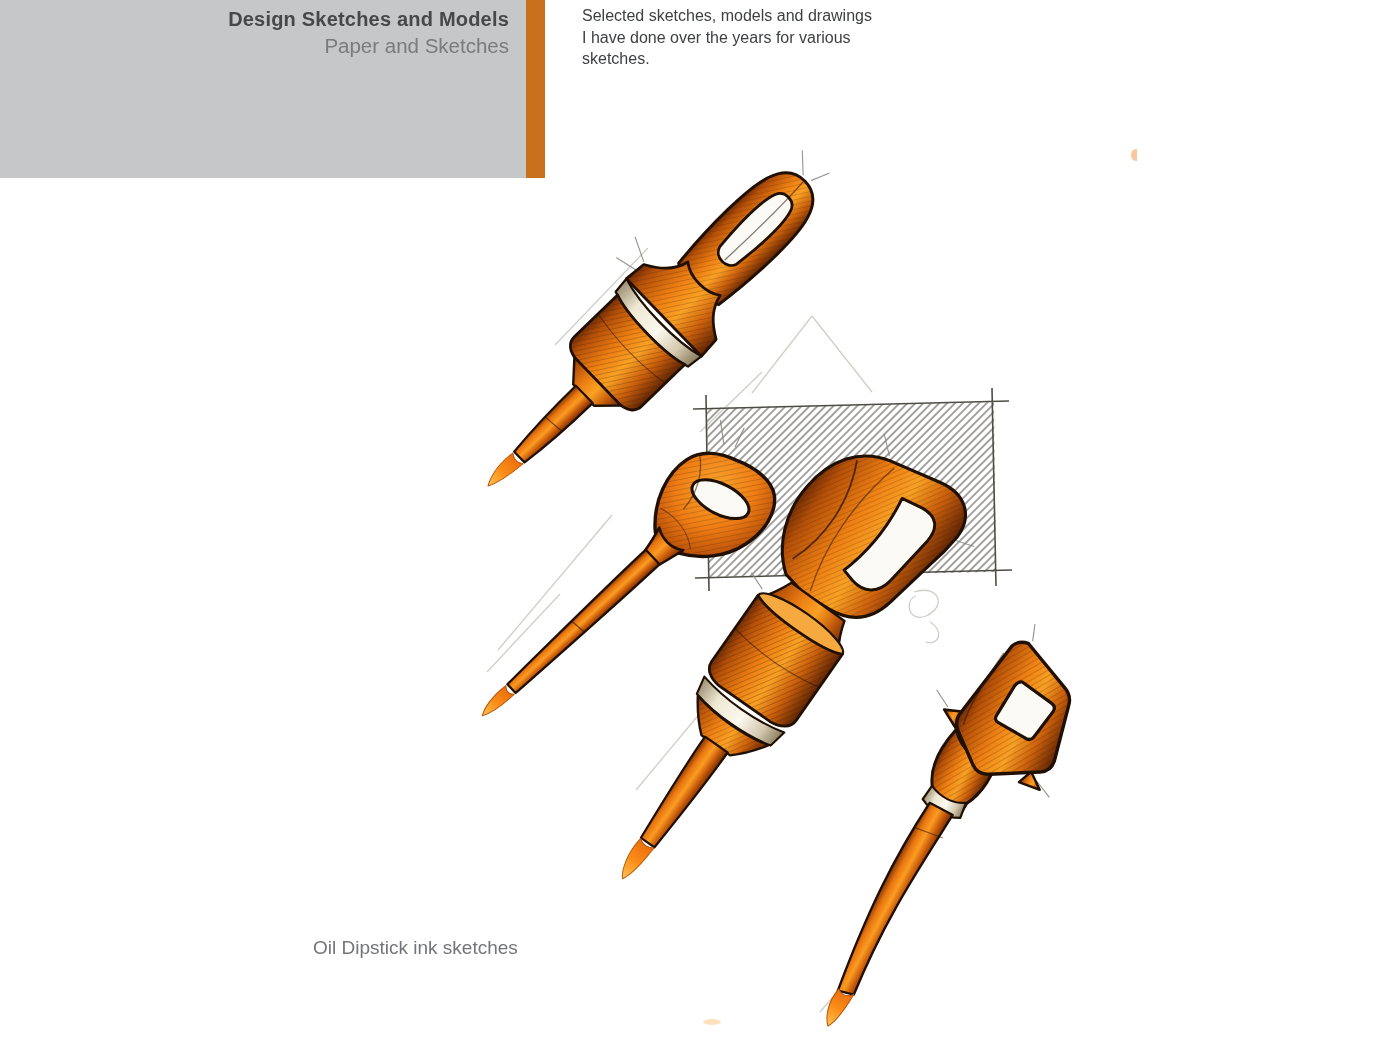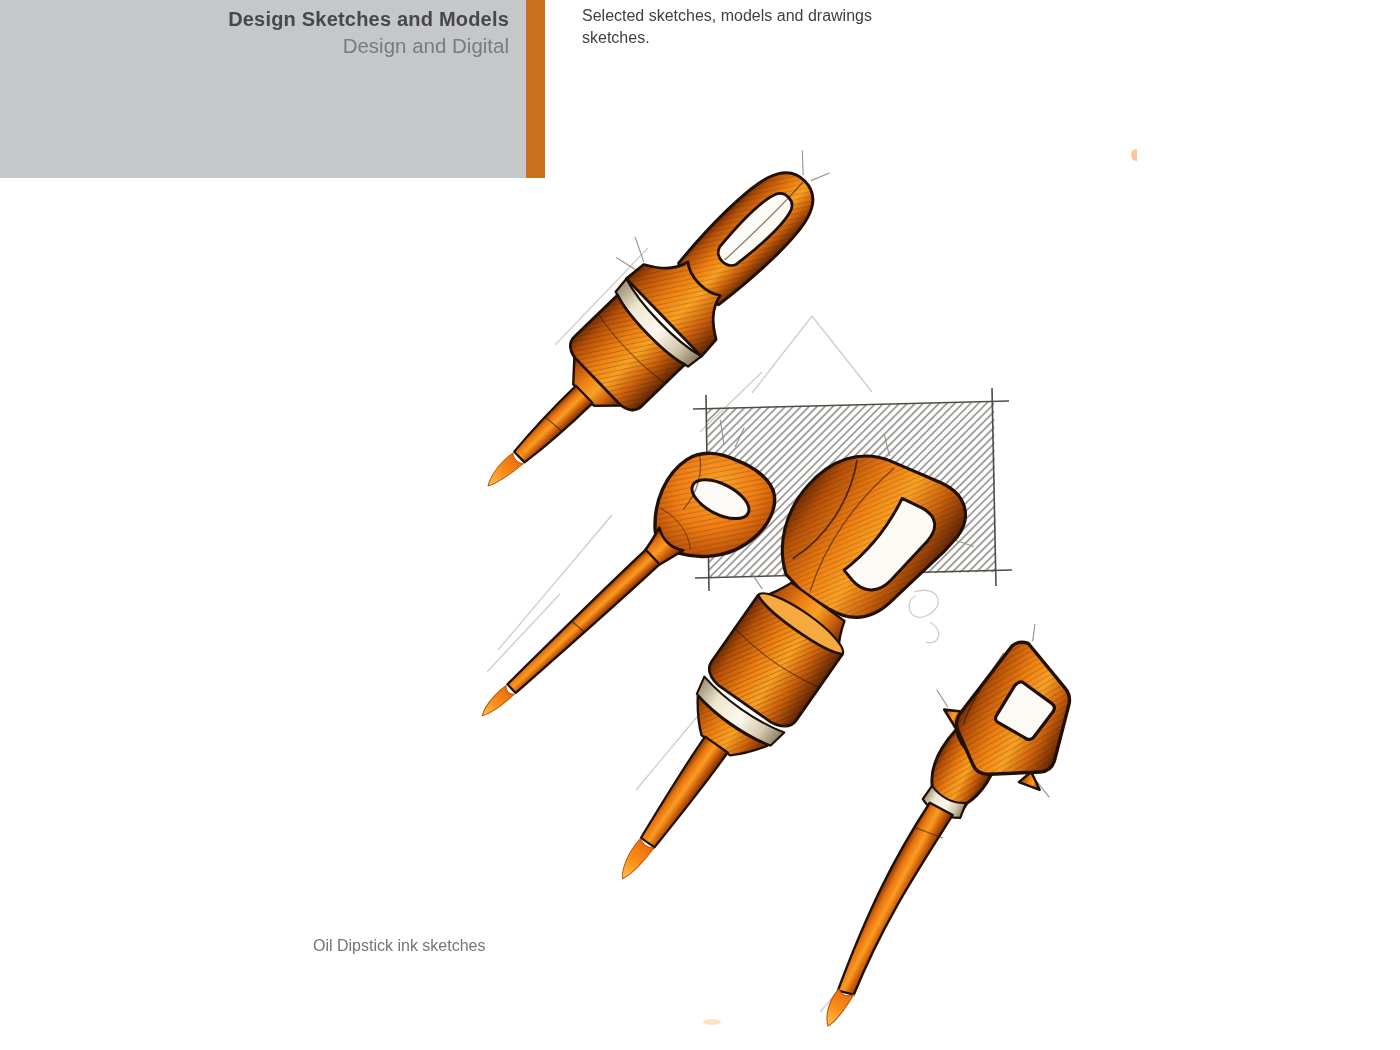--- a/index.html
+++ b/index.html
@@ -5,38 +5,39 @@
   html,body{margin:0;padding:0;background:#fff;}
   #page{position:relative;width:1137px;height:1050px;background:var(--page-bg,#fff);
         overflow:hidden;font-family:"Liberation Sans", sans-serif;}
   .band{position:absolute;left:0;top:0;width:526px;height:178px;background:var(--header-band,#c6c7c9);}
   .accent{position:absolute;left:526px;top:0;width:19px;height:178px;background:var(--accent-bar,#c8701c);}
   .header-text{position:absolute;left:0;top:6px;width:509px;text-align:right;}
   .title{font-size:20px;font-weight:700;line-height:27px;color:var(--title-color,#47484a);letter-spacing:.2px;}
   .subtitle{font-size:20.5px;font-weight:400;line-height:26px;color:var(--subtitle-color,#797b7e);}
   .intro{position:absolute;left:562px;top:5px;width:350px;font-size:16px;line-height:21.5px;
          color:var(--intro-color,#3f4042);margin-left:20px;}
-  .caption{position:absolute;left:313px;top:937px;font-size:16px;color:var(--caption-color,#747578);}
+  .caption{position:absolute;left:313px;top:937px;font-size:19px;color:var(--caption-color,#747578);}
   svg.art{position:absolute;left:0;top:0;width:1400px;height:1050px;}
 </style>
 </head>
 <body>
 
 <div id="page">
 
   <div class="band"></div>
   <div class="accent"></div>
 
   <div class="header-text">
     <div class="title">Design Sketches and Models</div>
-    <div class="subtitle">Design and Digital</div>
+    <div class="subtitle">Paper and Sketches</div>
   </div>
 
   <div class="intro">
     <div>Selected sketches, models and drawings</div>
+    <div>I have done over the years for various</div>
     <div>sketches.</div>
   </div>
 
   <svg class="art" viewBox="0 0 1400 1050" xmlns="http://www.w3.org/2000/svg">
     <defs>
       <linearGradient id="gBody" x1="0" y1="0" x2="1" y2="0">
         <stop offset="0" stop-color="#6f2c05"></stop>
           <stop offset=".12" stop-color="#b44f08"></stop>
         <stop offset=".38" stop-color="#ee8013"></stop>
           <stop offset=".58" stop-color="#f9a124"></stop>

